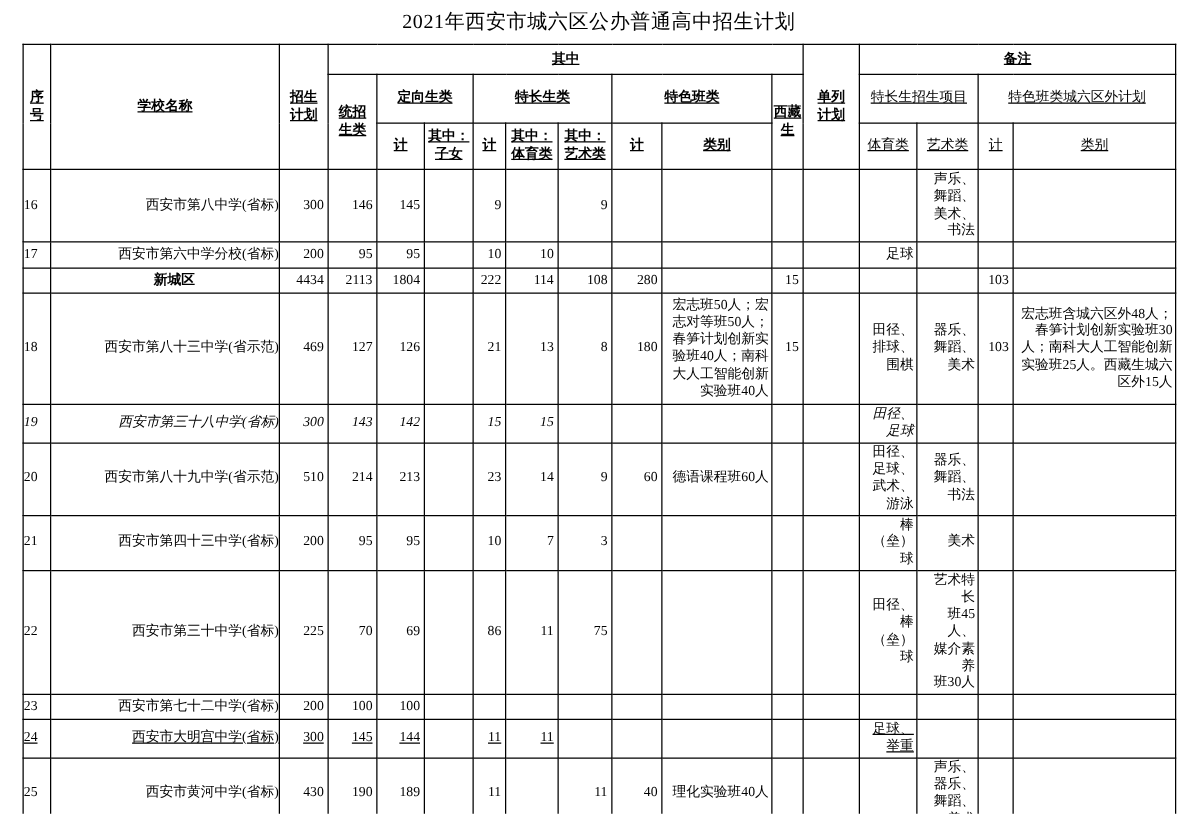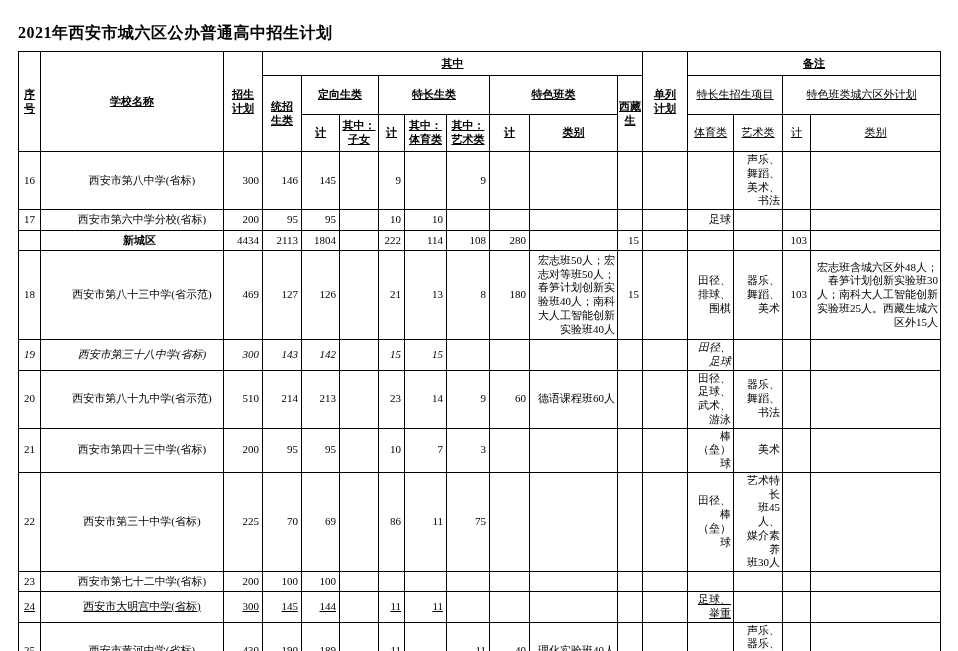--- a/index.html
+++ b/index.html
@@ -3,37 +3,37 @@
 <meta charset="utf-8">
 <style>
   html,body{margin:0;padding:0;background:#fff;}
   body{
     width:958px;height:651px;overflow:hidden;
     font-family:"Liberation Serif","DejaVu Serif",serif;
     color:#000;
   }
   .page{padding:7px 18px 0 18px;}
   .title{
-    font-size:16px;font-weight:bold;text-align:left;
-    margin:16px 0 7px 0;letter-spacing:.5px;width:922px;
+    font-size:16px;font-weight:normal;text-align:center;
+    margin:0 0 7px 0;letter-spacing:.5px;width:922px;
   }
   table{
     border-collapse:collapse;table-layout:fixed;width:922px;
     border:1px solid #000;
   }
   th,td{
     border:1px solid #000;
     font-size:11px;line-height:1.25;
     vertical-align:middle;overflow:hidden;
     padding:0;
   }
   th{font-weight:bold;text-align:center;white-space:pre-line;text-decoration:underline;}
   th.nw{font-weight:normal;}
-  td.ctr{text-align:center;}
-  td.school{text-align:center;padding-left:20px;white-space:pre-line;}
+  td.ctr{}
+  td.school{text-align:right;padding-left:20px;white-space:pre-line;}
   td.num{text-align:right;padding-right:3px;font-family:"Liberation Serif",serif;}
   td.txt{text-align:right;padding:1px 2px 1px 4px;white-space:pre-line;}
   tr.subtotal td.school{font-weight:bold;text-align:center;padding-left:15px;}
   table{border-bottom:2px solid #000;}
 </style>
 </head>
 <body>
 
 <div class="page">
   <div class="title">2021年西安市城六区公办普通高中招生计划</div>

